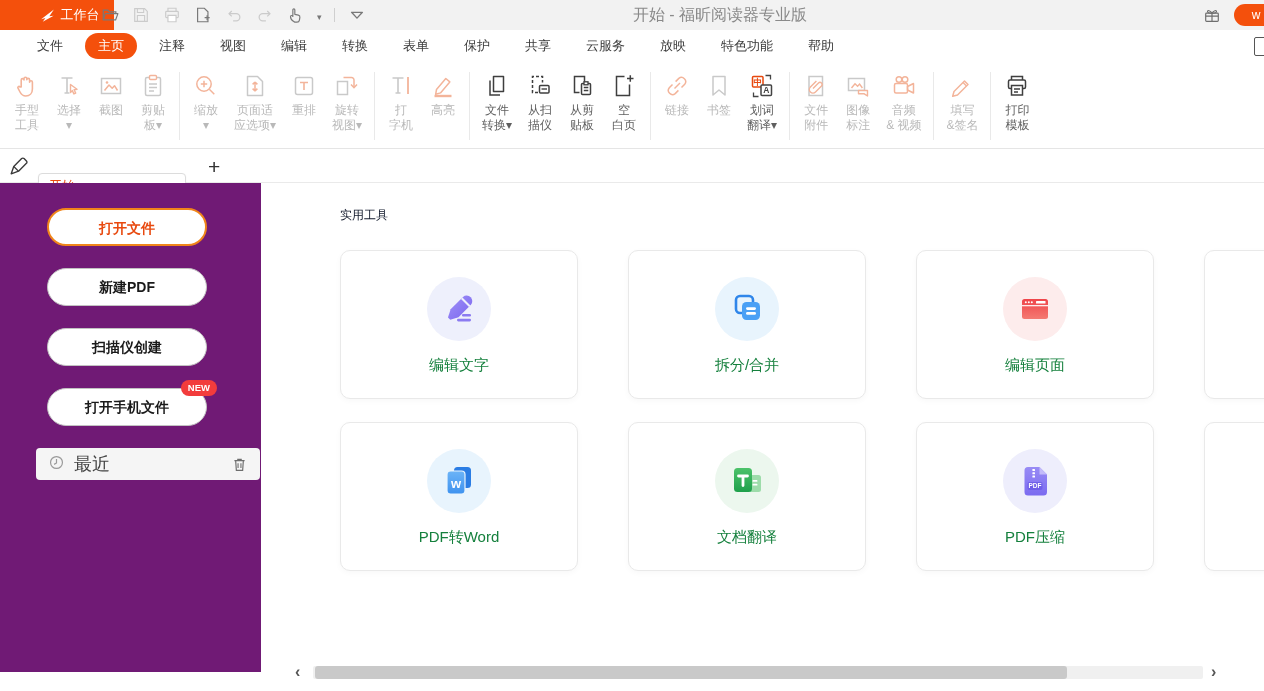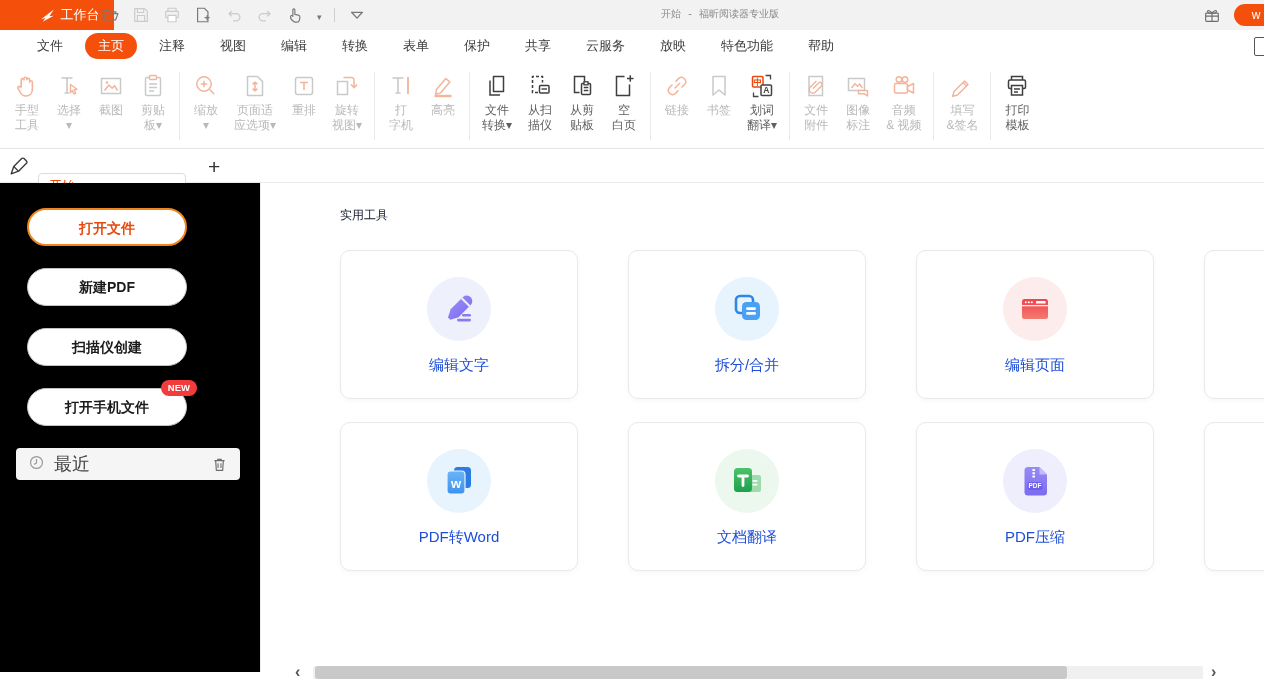--- a/index.html
+++ b/index.html
@@ -6,22 +6,22 @@
   .app{position:relative;width:1264px;height:691px;overflow:hidden;background:#fff;
        font-family:"Liberation Sans","DejaVu Sans",sans-serif;-webkit-font-smoothing:antialiased;}
   
   .titlebar{position:absolute;top:0;left:0;right:0;height:30px;background:#f2f2f2;}
   .workspace-btn{position:absolute;left:0;top:0;width:90px;height:30px;background:#f4500c;color:#fff;
        display:flex;align-items:center;justify-content:center;gap:5px;font-size:13px;cursor:pointer;padding-left:24px;}
   .quick{position:absolute;left:100px;top:0;height:30px;display:flex;align-items:center;gap:11px;}
   .tb-icon{width:20px;height:20px;display:inline-flex;align-items:center;justify-content:center;}
   .tb-icon svg{width:18px;height:18px;}
   .tb-sep{width:1px;height:14px;background:#cfcfcf;margin:0 1px;}
-  .window-title{position:absolute;left:720px;top:0;height:30px;line-height:30px;font-size:10px;color:#8a8a8a;
-       transform:translateX(-50%);white-space:nowrap;font-family:Liberation Mono, monospace;}
+  .window-title{position:absolute;left:720px;top:0;height:30px;line-height:30px;font-size:16px;color:#8a8a8a;
+       transform:translateX(-50%);white-space:nowrap;}
   .gift{position:absolute;right:42px;top:5px;}
   .promo-pill{position:absolute;left:1234px;top:4px;width:44px;height:22px;border-radius:11px;background:#f4500c;
        color:#fff;font-size:12px;display:flex;align-items:center;justify-content:center;cursor:pointer;}
   
   .menubar{position:absolute;top:30px;left:0;right:0;height:32px;background:#fff;display:flex;align-items:center;padding-left:24px;}
   .menu-item{font-size:13px;color:#3c3c3c;padding:4px 13px;margin-right:9px;border-radius:14px;cursor:pointer;white-space:nowrap;}
   .menu-item.active{background:#f4500c;color:#fff;}
   .menu-edge-icon{position:absolute;right:-7px;top:7px;width:15px;height:17px;border:1.4px solid #555;border-radius:2px;background:#fff;}
   
   .ribbon{position:absolute;top:62px;left:0;right:0;height:87px;background:#fff;border-bottom:1px solid #e5e5e5;
@@ -35,41 +35,41 @@
   
   .tabbar{position:absolute;top:150px;left:0;right:0;height:33px;background:#fff;border-bottom:1px solid #eaeaea;
        display:flex;align-items:center;box-sizing:border-box;}
   .pen{margin:0 8px;display:flex;}
   .pen svg{width:22px;height:22px;}
   .tab{width:148px;height:27px;border:1px solid #dcdcdc;border-radius:4px;background:#fff;display:flex;align-items:center;
        padding:0 10px;font-size:13px;color:#e8490f;box-sizing:border-box;box-shadow:0 1px 2px rgba(0,0,0,.05);cursor:pointer;margin-top:40px;}
   .tab-close{margin-left:auto;color:#9a9a9a;font-size:15px;line-height:1;cursor:pointer;}
   .tab-add{margin-left:22px;font-size:21px;color:#333;cursor:pointer;line-height:1;}
   
-  .sidebar{position:absolute;left:0;top:183px;width:260px;height:489px;border-right:1px solid #ececec;background:#000000;}
+  .sidebar{position:absolute;left:0;top:183px;width:260px;height:489px;border-right:1px solid #ececec;background:#701a75;padding-left:20px;}
   .sb-btn{position:relative;width:160px;height:38px;margin:0 0 22px 27px;border:1.5px solid #c2c2c2;border-radius:20px;
        background:#fff;font-size:14px;font-weight:bold;color:#1a1a1a;text-align:center;line-height:36px;cursor:pointer;box-sizing:border-box;}
   .sb-btn.primary{border:2px solid #f0851a;color:#e8490f;}
   .sb-btn:first-child{margin-top:25px;}
   .badge{position:absolute;top:-9px;right:-11px;background:#f23c3c;color:#fff;font-size:9.5px;font-weight:bold;
        padding:3px 7px;border-radius:8px;line-height:1;}
   .recent{margin:22px 0 0 16px;width:224px;height:32px;background:#f5f5f5;border-radius:4px;display:flex;
        align-items:center;padding:0 12px;box-sizing:border-box;cursor:pointer;}
   .recent-label{font-size:18px;color:#444;margin-left:9px;}
   .recent .trash{margin-left:auto;display:flex;cursor:pointer;}
   .recent svg{width:17px;height:17px;}
   
   .main{position:absolute;left:261px;top:183px;right:0;bottom:0;background:#fff;}
   .main h2{margin:24px 0 0 79px;font-size:12px;font-weight:400;color:#0f172a;}
   .cards{margin:26px 0 0 79px;width:1200px;display:flex;flex-wrap:wrap;gap:23px 50px;}
   .card{width:238px;height:149px;border:1px solid #e9e9e9;border-radius:10px;background:#fff;
        box-shadow:0 2px 6px rgba(0,0,0,.03);display:flex;flex-direction:column;align-items:center;cursor:pointer;box-sizing:border-box;}
   .card-circle{width:64px;height:64px;border-radius:50%;margin-top:26px;display:flex;align-items:center;justify-content:center;}
   .card-circle svg{width:56px;height:56px;}
-  .card-label{margin-top:15px;font-size:15px;color:#1d4ed8;}
+  .card-label{margin-top:15px;font-size:15px;color:#15803d;}
   
   .hs-arrow{position:absolute;top:481px;font-size:16px;color:#555;font-weight:bold;cursor:pointer;line-height:1;}
   .hs-left{left:34px;} .hs-right{left:950px;}
   .hs-track{position:absolute;top:483px;left:52px;width:890px;height:13px;background:#f0f0f0;border-radius:2px;}
   .hs-thumb{position:absolute;top:0;left:2px;width:752px;height:13px;background:#c9c9c9;border-radius:3px;cursor:pointer;}
 </style>
 </head>
 <body>
 
 <div class="app">

